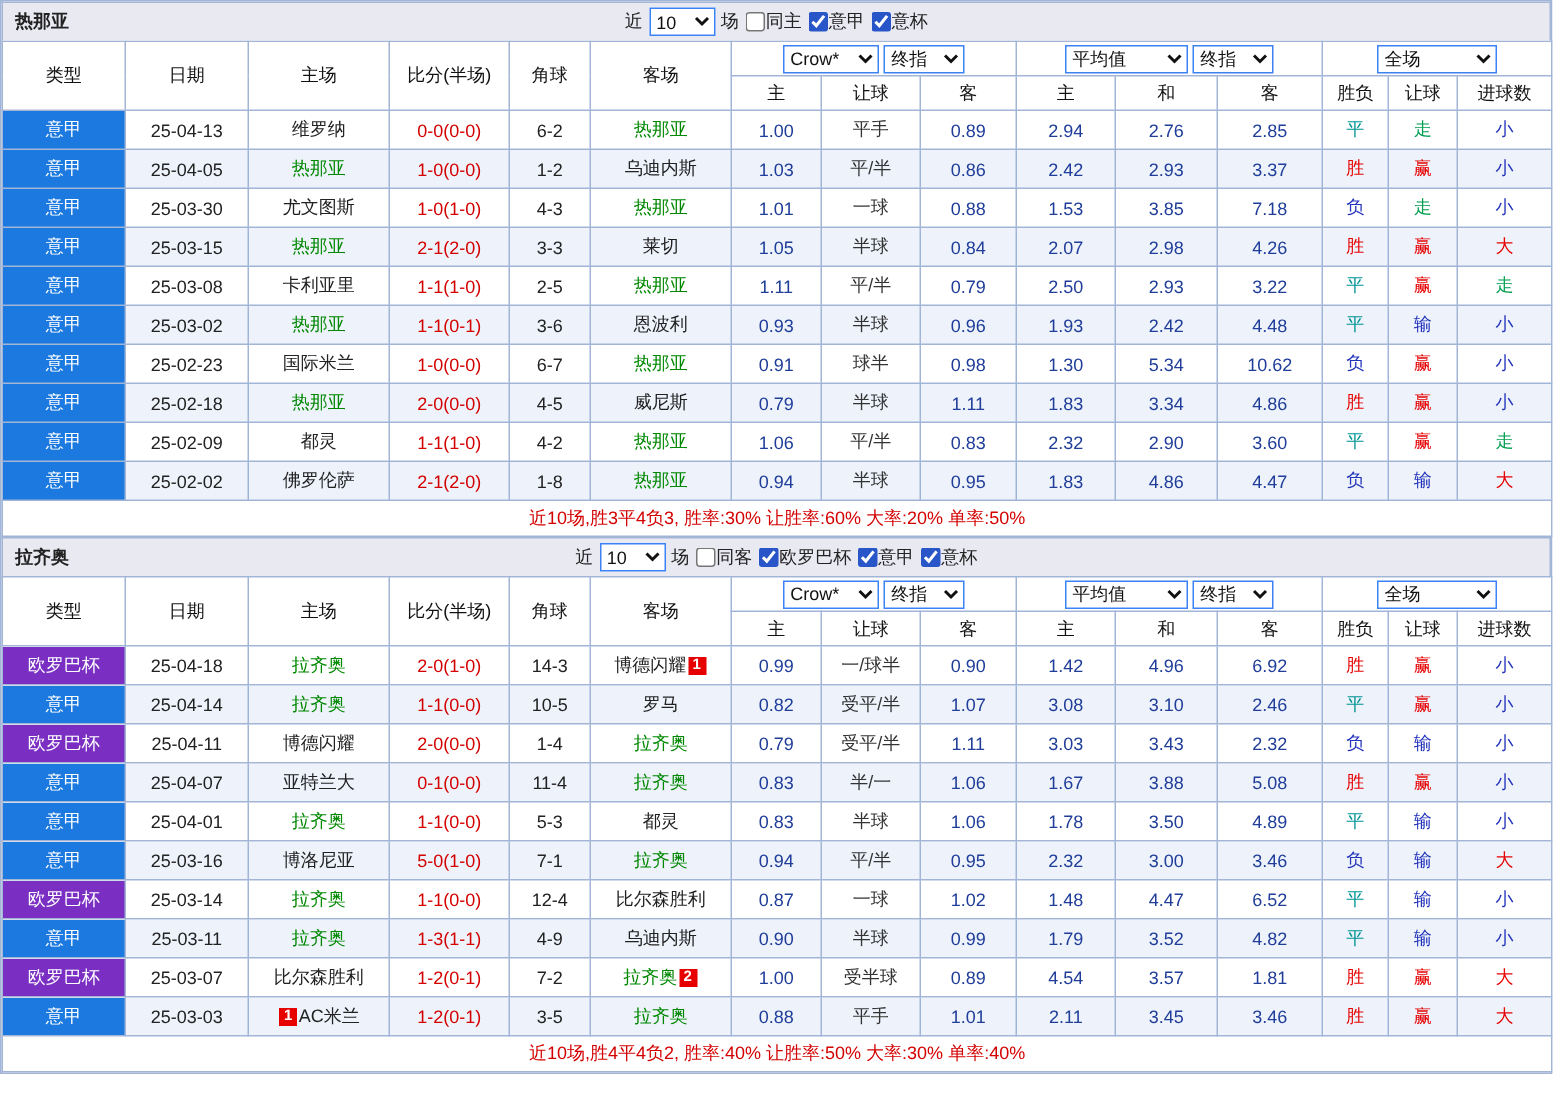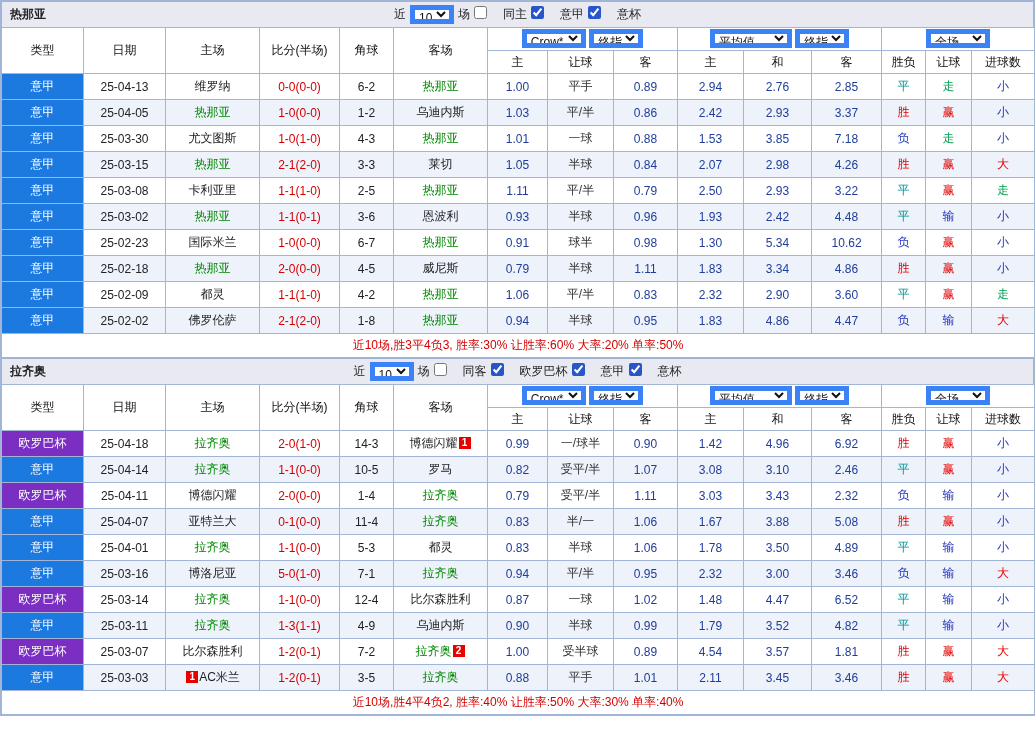--- a/index.html
+++ b/index.html
@@ -46,31 +46,31 @@
   
   .filterbar {
     height: 26px;
     background: var(--filterbar-bg, #e9e9f2);
     border: 1px solid var(--border, #a3b5d6);
     border-bottom: none;
     display: flex; align-items: center; position: relative;
   }
   .team-label { position: absolute; left: 8px; font-weight: bold; color: #222; }
   .filter-controls { margin: 0 auto; display: flex; align-items: center; gap: 4px; }
-  .cb { display: inline-flex; align-items: flex-start; gap: 16px; cursor: pointer; }
+  .cb { display: inline-flex; align-items: center; gap: 1px; cursor: pointer; }
   .cb input { width: 13px; height: 13px; margin: 0; accent-color: #2855c8; }
   .sel {
     height: 19px; font-size: 12px; font-family: inherit;
-    border: 5px solid #3b82f6; background: #fff; color: #111;
+    border: 1px solid #3b82f6; background: #fff; color: #111;
   }
   .sel-count { width: 44px; }
   .sel-book { width: 64px; }
   .sel-stage { width: 54px; }
   .sel-avg { width: 82px; }
-  .sel-scope { width: 64px; }
+  .sel-scope { width: 80px; }
 
   
   table { width: 100%; border-collapse: collapse; table-layout: fixed; }
   th, td {
     border: 1px solid var(--border, #a3b5d6);
     text-align: center; height: 26px; padding: 0 1px;
     overflow: hidden; white-space: nowrap; font-weight: normal;
   }
   thead th { height: 23px; background: #fff; color: #111; }
   tbody tr:nth-child(even) { background: var(--row-alt, #edf2fb); }

